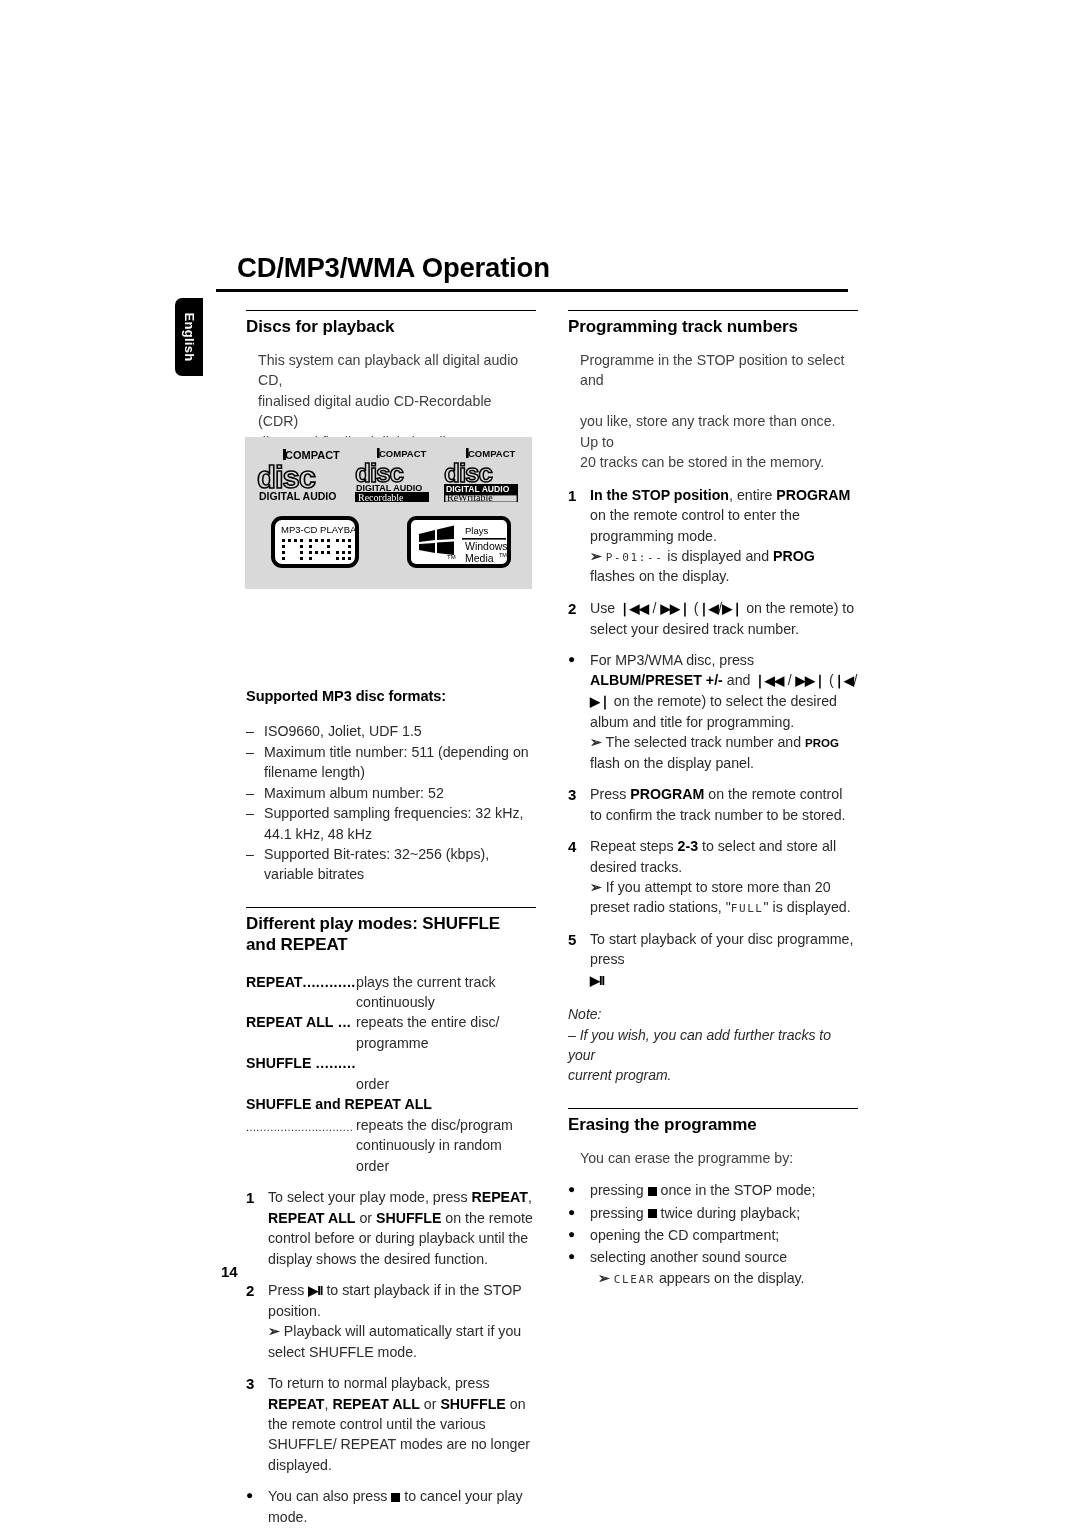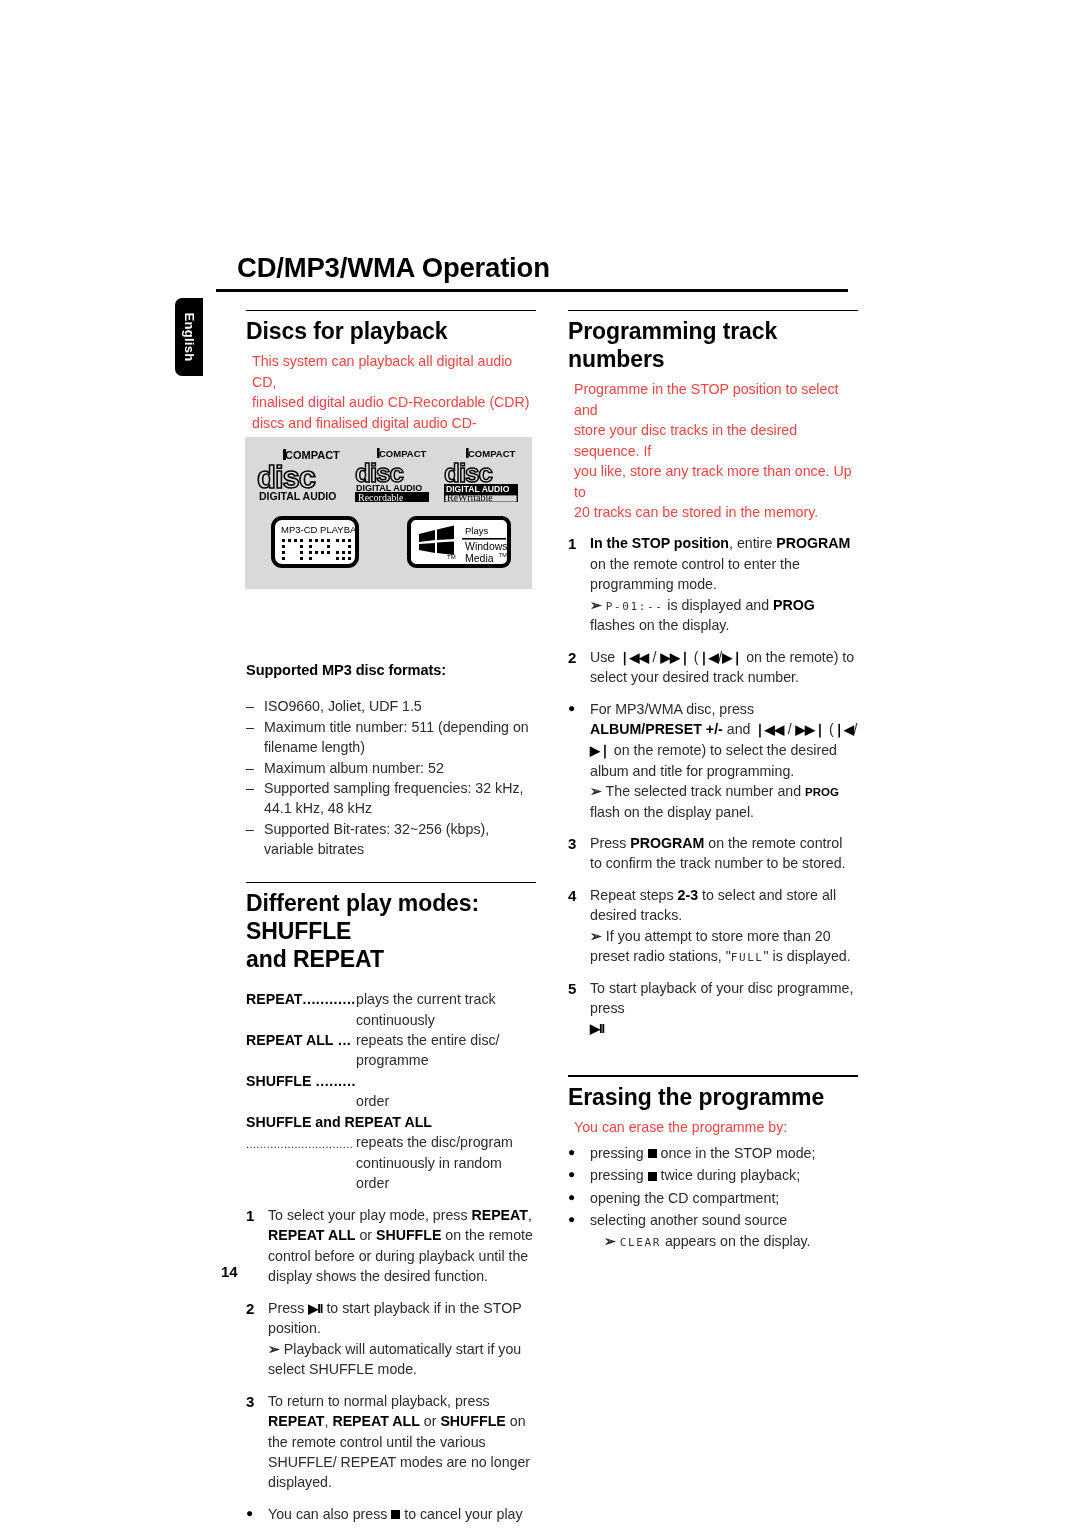--- a/index.html
+++ b/index.html
@@ -76,32 +76,32 @@
   .sec-rule {
     width: 100%;
     height: 1.6px;
     background: #000;
     margin: 0 0 6px 0;
   }
   .sec-rule.thin { height: 1.3px; }
 
   h2.sec-head {
     margin: 0 0 2px 0;
-    font-size: 23px;
+    font-size: 17px;
     font-weight: bold;
     line-height: 1.22;
     color: #000;
     letter-spacing: -0.1px;
   }
 
   p.body, div.body {
-    margin: 6px;
+    margin: 12px;
     font-size: 14.2px;
     line-height: 1.44;
-    color: #ef4444;
+    color: #404040;
   }
   .gap-m { height: 14px; }
   .gap-l { height: 22px; }
 
   b, .b { font-weight: bold; color: #000; }
 
   
   .step {
     display: flex;
     align-items: flex-start;
@@ -416,21 +416,21 @@
       </svg>
     </div>
   </div>
 
   <div class="col col-right">
 
     <div class="sec-rule thin"></div>
     <h2 class="sec-head">Programming track numbers</h2>
     <p class="body">
       <span>Programme in the STOP position to select and</span><br>
-      <span>store your disc tracks in the desired sequence. If</span><br>
+      <br>
       <span>you like, store any track more than once. Up to</span><br>
       <span>20 tracks can be stored in the memory.</span>
     </p>
 
     <div class="step">
       <span class="num">1</span>
       <span class="txt"><b>In the STOP position</b><span>, entire </span><b>PROGRAM</b><span> on the remote control to enter the programming mode.</span><br><span class="arrow">➢</span> <span class="lcd">P-01:--</span><span> is displayed and </span><b>PROG</b><span> flashes on the display.</span></span>
     </div>
 
     <div class="step">
@@ -453,20 +453,25 @@
       <span class="txt"><span>Repeat steps </span><b>2-3</b><span> to select and store all desired tracks.</span><br><span class="arrow">➢</span> <span>If you attempt to store more than 20 preset radio stations, "</span><span class="lcd">FULL</span><span>" is displayed.</span></span>
     </div>
 
     <div class="step">
       <span class="num">5</span>
       <span class="txt"><span>To start playback of your disc programme, press </span><br><b class="playpause">▶II</b></span>
     </div>
 
     <div class="gap-m"></div>
 
+    <div class="note">
+      <div class="nlabel">Note:</div>
+      <div>–  If you wish, you can add further tracks to your</div>
+      <div>current program.</div>
+    </div>
 
     <div class="gap-l"></div>
 
     <div class="sec-rule thin"></div>
     <h2 class="sec-head">Erasing the programme</h2>
     <p class="body">You can erase the programme by:</p>
 
     <div style="margin-top:4px">
       <div class="step" style="margin-top:2px">
         <span class="bul">●</span>
@@ -475,20 +480,20 @@
       <div class="step" style="margin-top:2px">
         <span class="bul">●</span>
         <span class="txt"><span>pressing </span><span class="stopsq"></span><span> twice during playback;</span></span>
       </div>
       <div class="step" style="margin-top:2px">
         <span class="bul">●</span>
         <span class="txt">opening the CD compartment;</span>
       </div>
       <div class="step" style="margin-top:2px">
         <span class="bul">●</span>
-        <span class="txt"><span>selecting another sound source</span><br><span style="display:inline-block;margin-left:14px"><span class="arrow">➢</span> <span class="lcd">CLEAR</span><span> appears on the display.</span></span></span>
+        <span class="txt"><span>selecting another sound source</span><br><span style="display:inline-block;margin-left:8px"><span class="arrow">➢</span> <span class="lcd">CLEAR</span><span> appears on the display.</span></span></span>
       </div>
     </div>
   </div>
 
   <div class="page-num">14</div>
 
 </div>
 
 </body></html>

